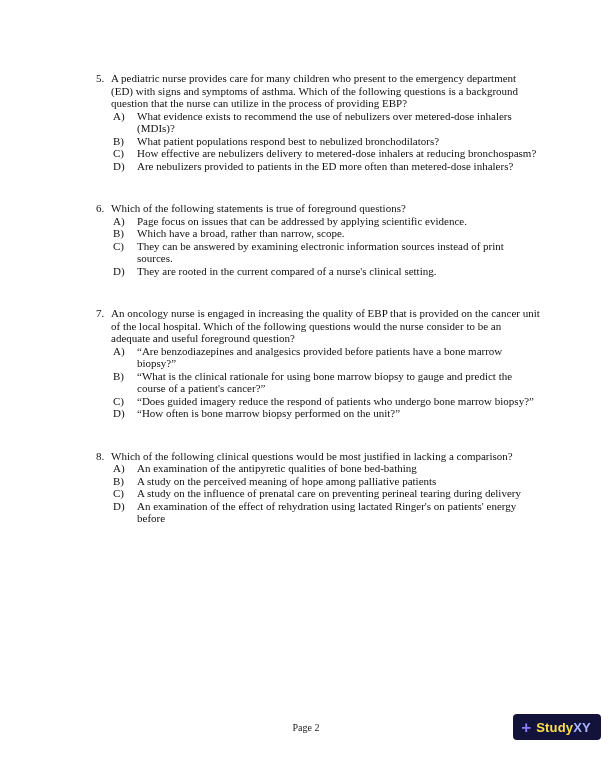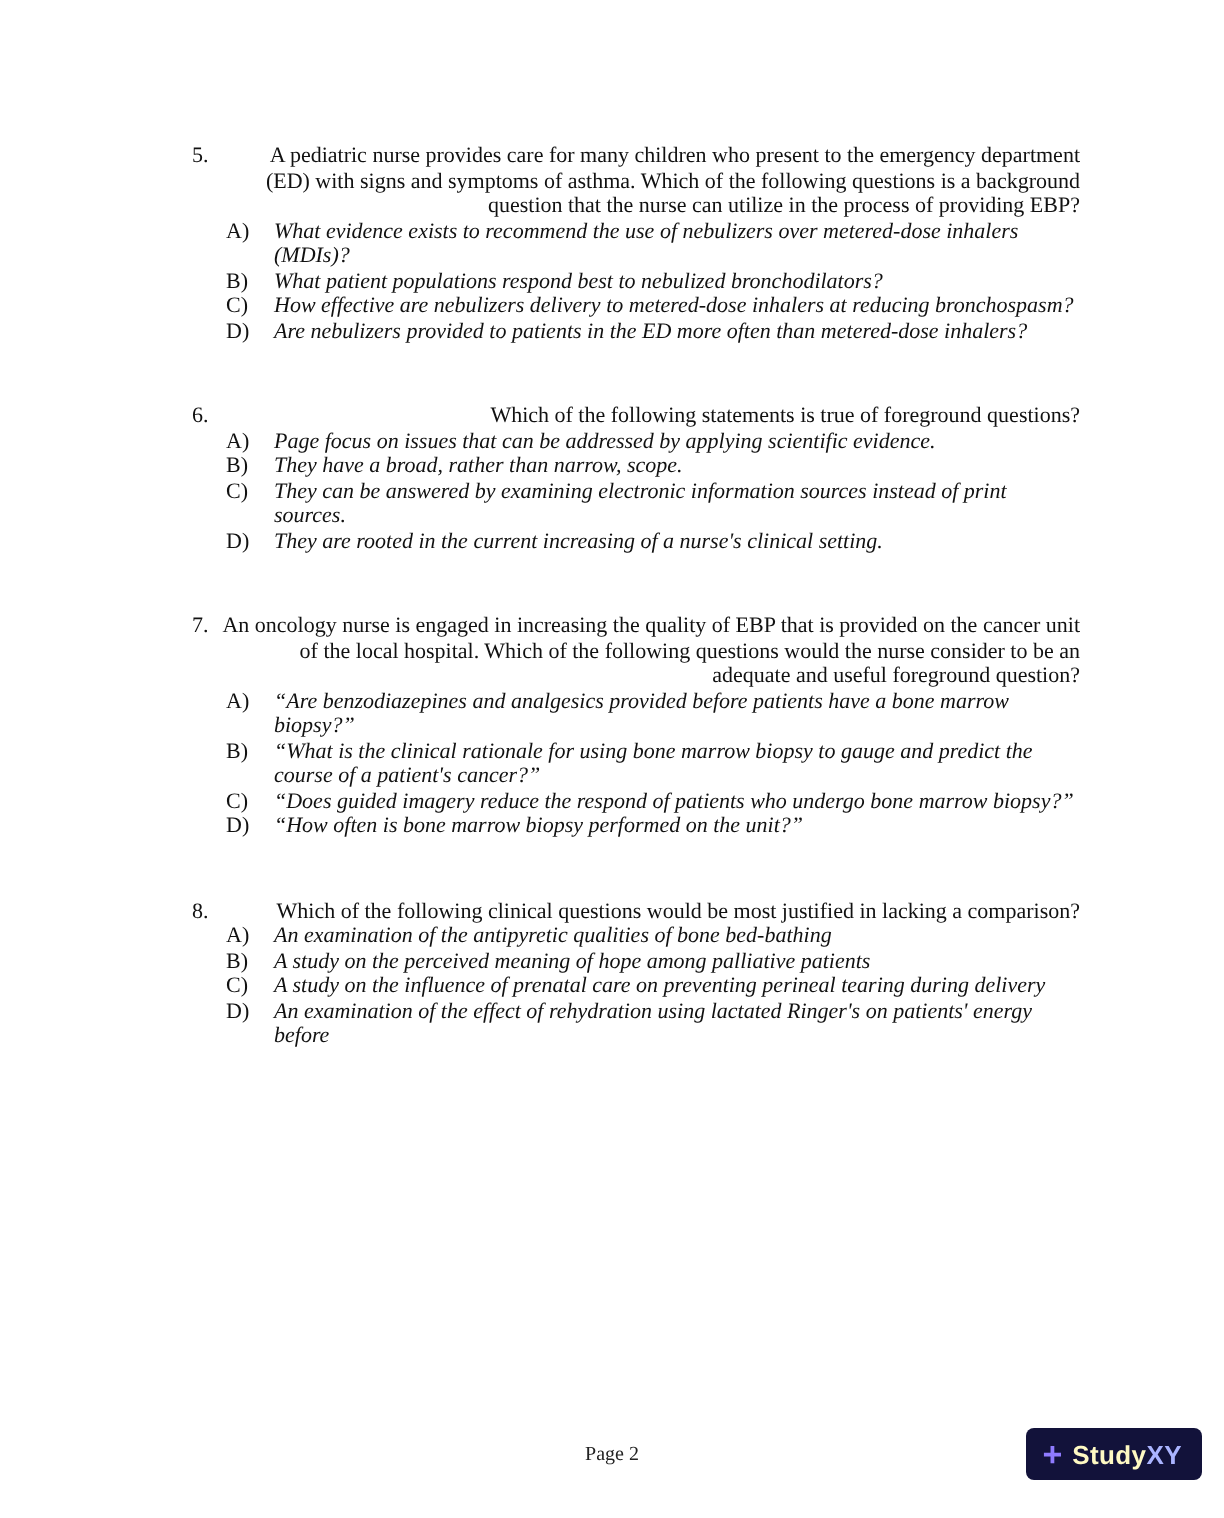--- a/index.html
+++ b/index.html
@@ -16,25 +16,25 @@
     position: absolute;
     top: 72px;
     left: 96px;
     width: 444px;
     font-size: 11px;
     line-height: 12.5px;
   }
   .question { margin-bottom: 30px; }
   .stem { display: flex; }
   .qnum { width: 15px; flex: 0 0 15px; }
-  .qtext { flex: 1; text-align: right; }
+  .qtext { flex: 1; }
   .options { margin-left: 17px; margin-top: 0; }
   .option { display: flex; }
   .oletter { width: 24px; flex: 0 0 24px; }
-  .otext { flex: 1; font-style: italic; }
+  .otext { flex: 1; }
   .footer {
     position: absolute;
     bottom: 26px;
     left: 0;
     width: 100%;
     text-align: center;
     font-size: 10px;
     color: #222222;
   }
   .logo {
@@ -50,21 +50,21 @@
     gap: 5px;
     font-family: "Liberation Sans", sans-serif;
   }
   .logo .plus {
     color: #8f7bff;
     font-size: 17px;
     font-weight: bold;
     line-height: 1;
   }
   .logo .brand { font-size: 13px; font-weight: bold; letter-spacing: 0.2px; }
-  .logo .brand .study { color: #fef9c3; }
+  .logo .brand .study { color: #fde047; }
   .logo .brand .xy { color: #aab4ff; }
 </style>
 </head>
 <body>
 
 <div class="page">
   <div class="content">
 
     <div class="question">
       <div class="stem">
@@ -96,29 +96,29 @@
         <span class="qnum">6.</span>
         <span class="qtext">Which of the following statements is true of foreground questions?</span>
       </div>
       <div class="options">
         <div class="option">
           <span class="oletter">A)</span>
           <span class="otext">Page focus on issues that can be addressed by applying scientific evidence.</span>
         </div>
         <div class="option">
           <span class="oletter">B)</span>
-          <span class="otext">They have a broad, rather than narrow, scope.</span>
+          <span class="otext">Which have a broad, rather than narrow, scope.</span>
         </div>
         <div class="option">
           <span class="oletter">C)</span>
           <span class="otext">They can be answered by examining electronic information sources instead of print sources.</span>
         </div>
         <div class="option">
           <span class="oletter">D)</span>
-          <span class="otext">They are rooted in the current increasing of a nurse's clinical setting.</span>
+          <span class="otext">They are rooted in the current compared of a nurse's clinical setting.</span>
         </div>
       </div>
     </div>
 
     <div class="question">
       <div class="stem">
         <span class="qnum">7.</span>
         <span class="qtext">An oncology nurse is engaged in increasing the quality of EBP that is provided on the cancer unit of the local hospital. Which of the following questions would the nurse consider to be an adequate and useful foreground question?</span>
       </div>
       <div class="options">

